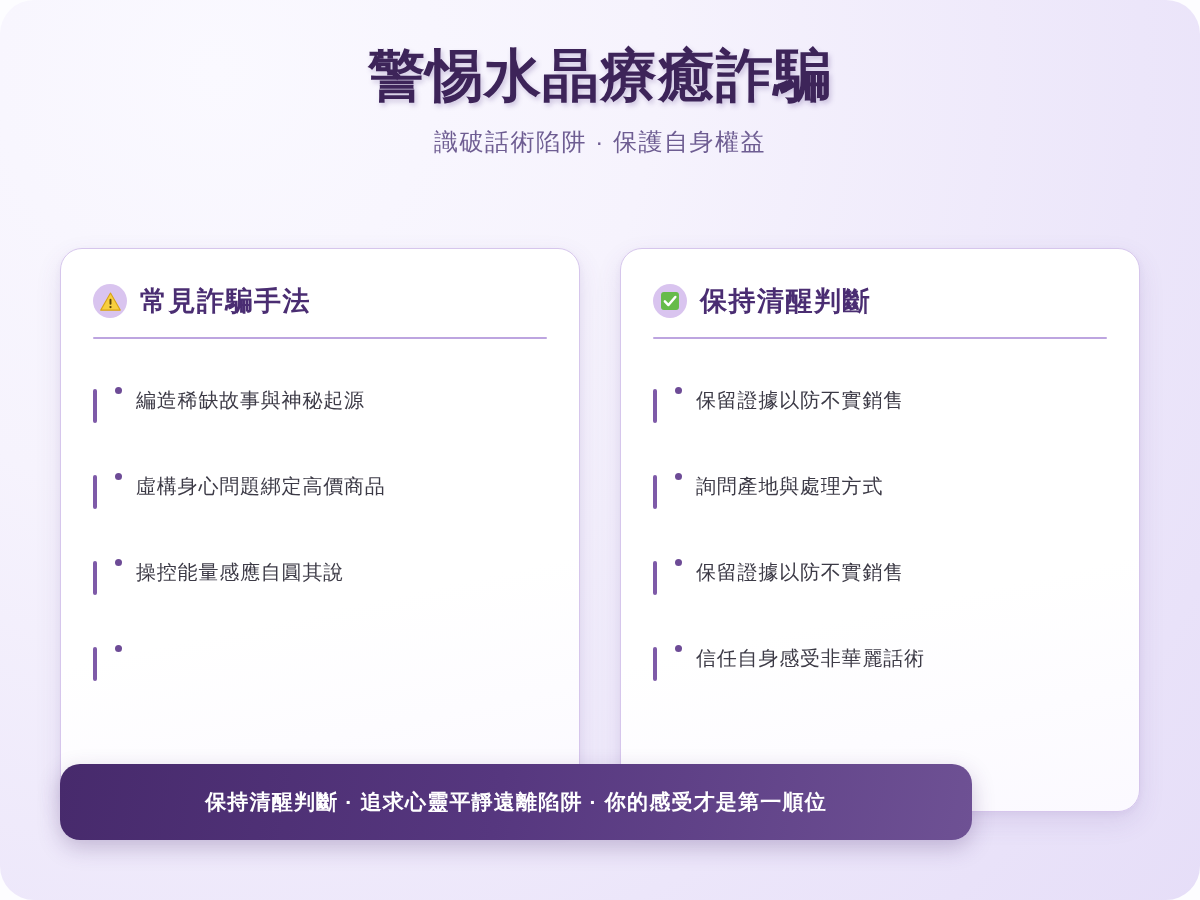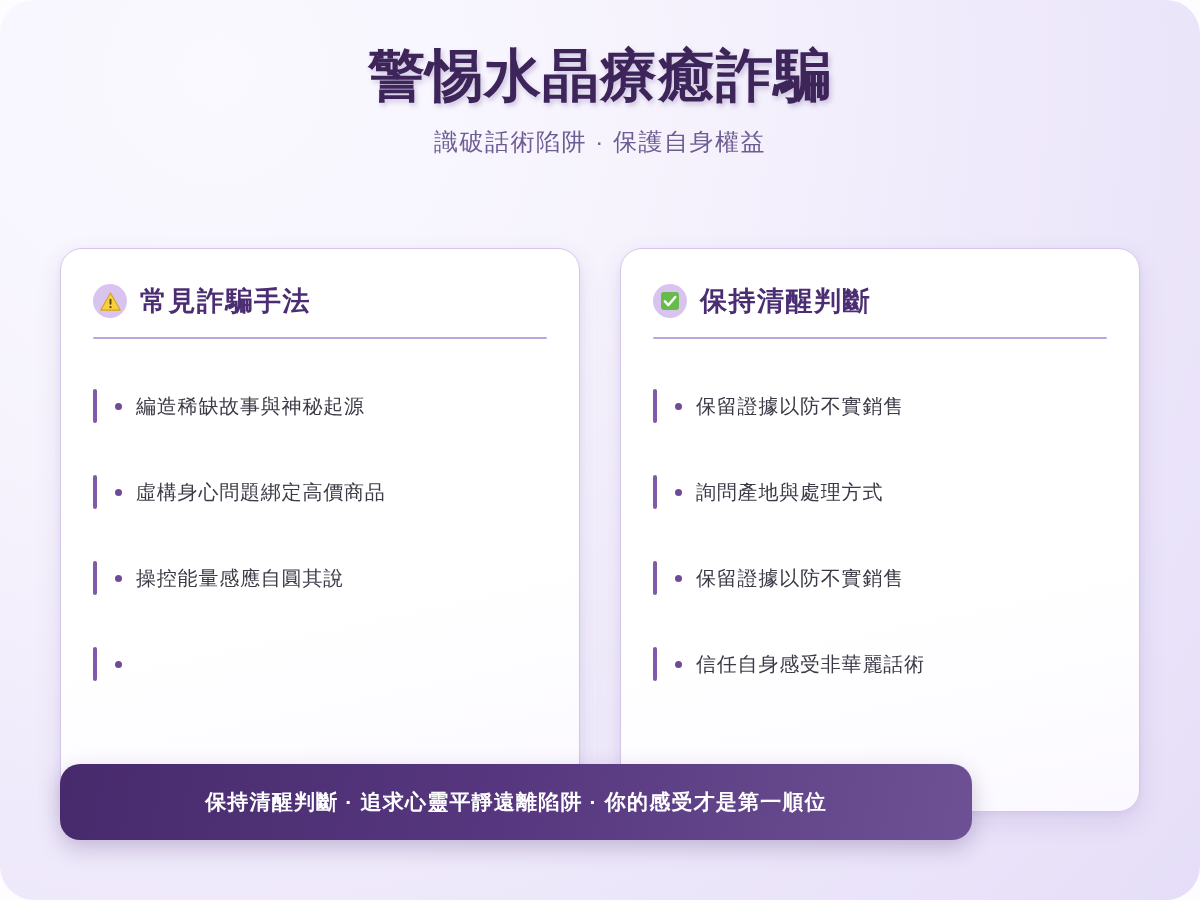--- a/index.html
+++ b/index.html
@@ -113,21 +113,21 @@
 
   
   .list {
     margin-top: 22px;
     list-style: none;
   }
 
   .list-item {
     position: relative;
     display: flex;
-    align-items: center;
+    align-items: flex-start;
     height: 38px;
     margin-bottom: 22px;
     padding-left: 22px;
     margin-top: 48px;
   }
 
   .item-bar {
     position: absolute;
     left: 0;
     top: 2px;

